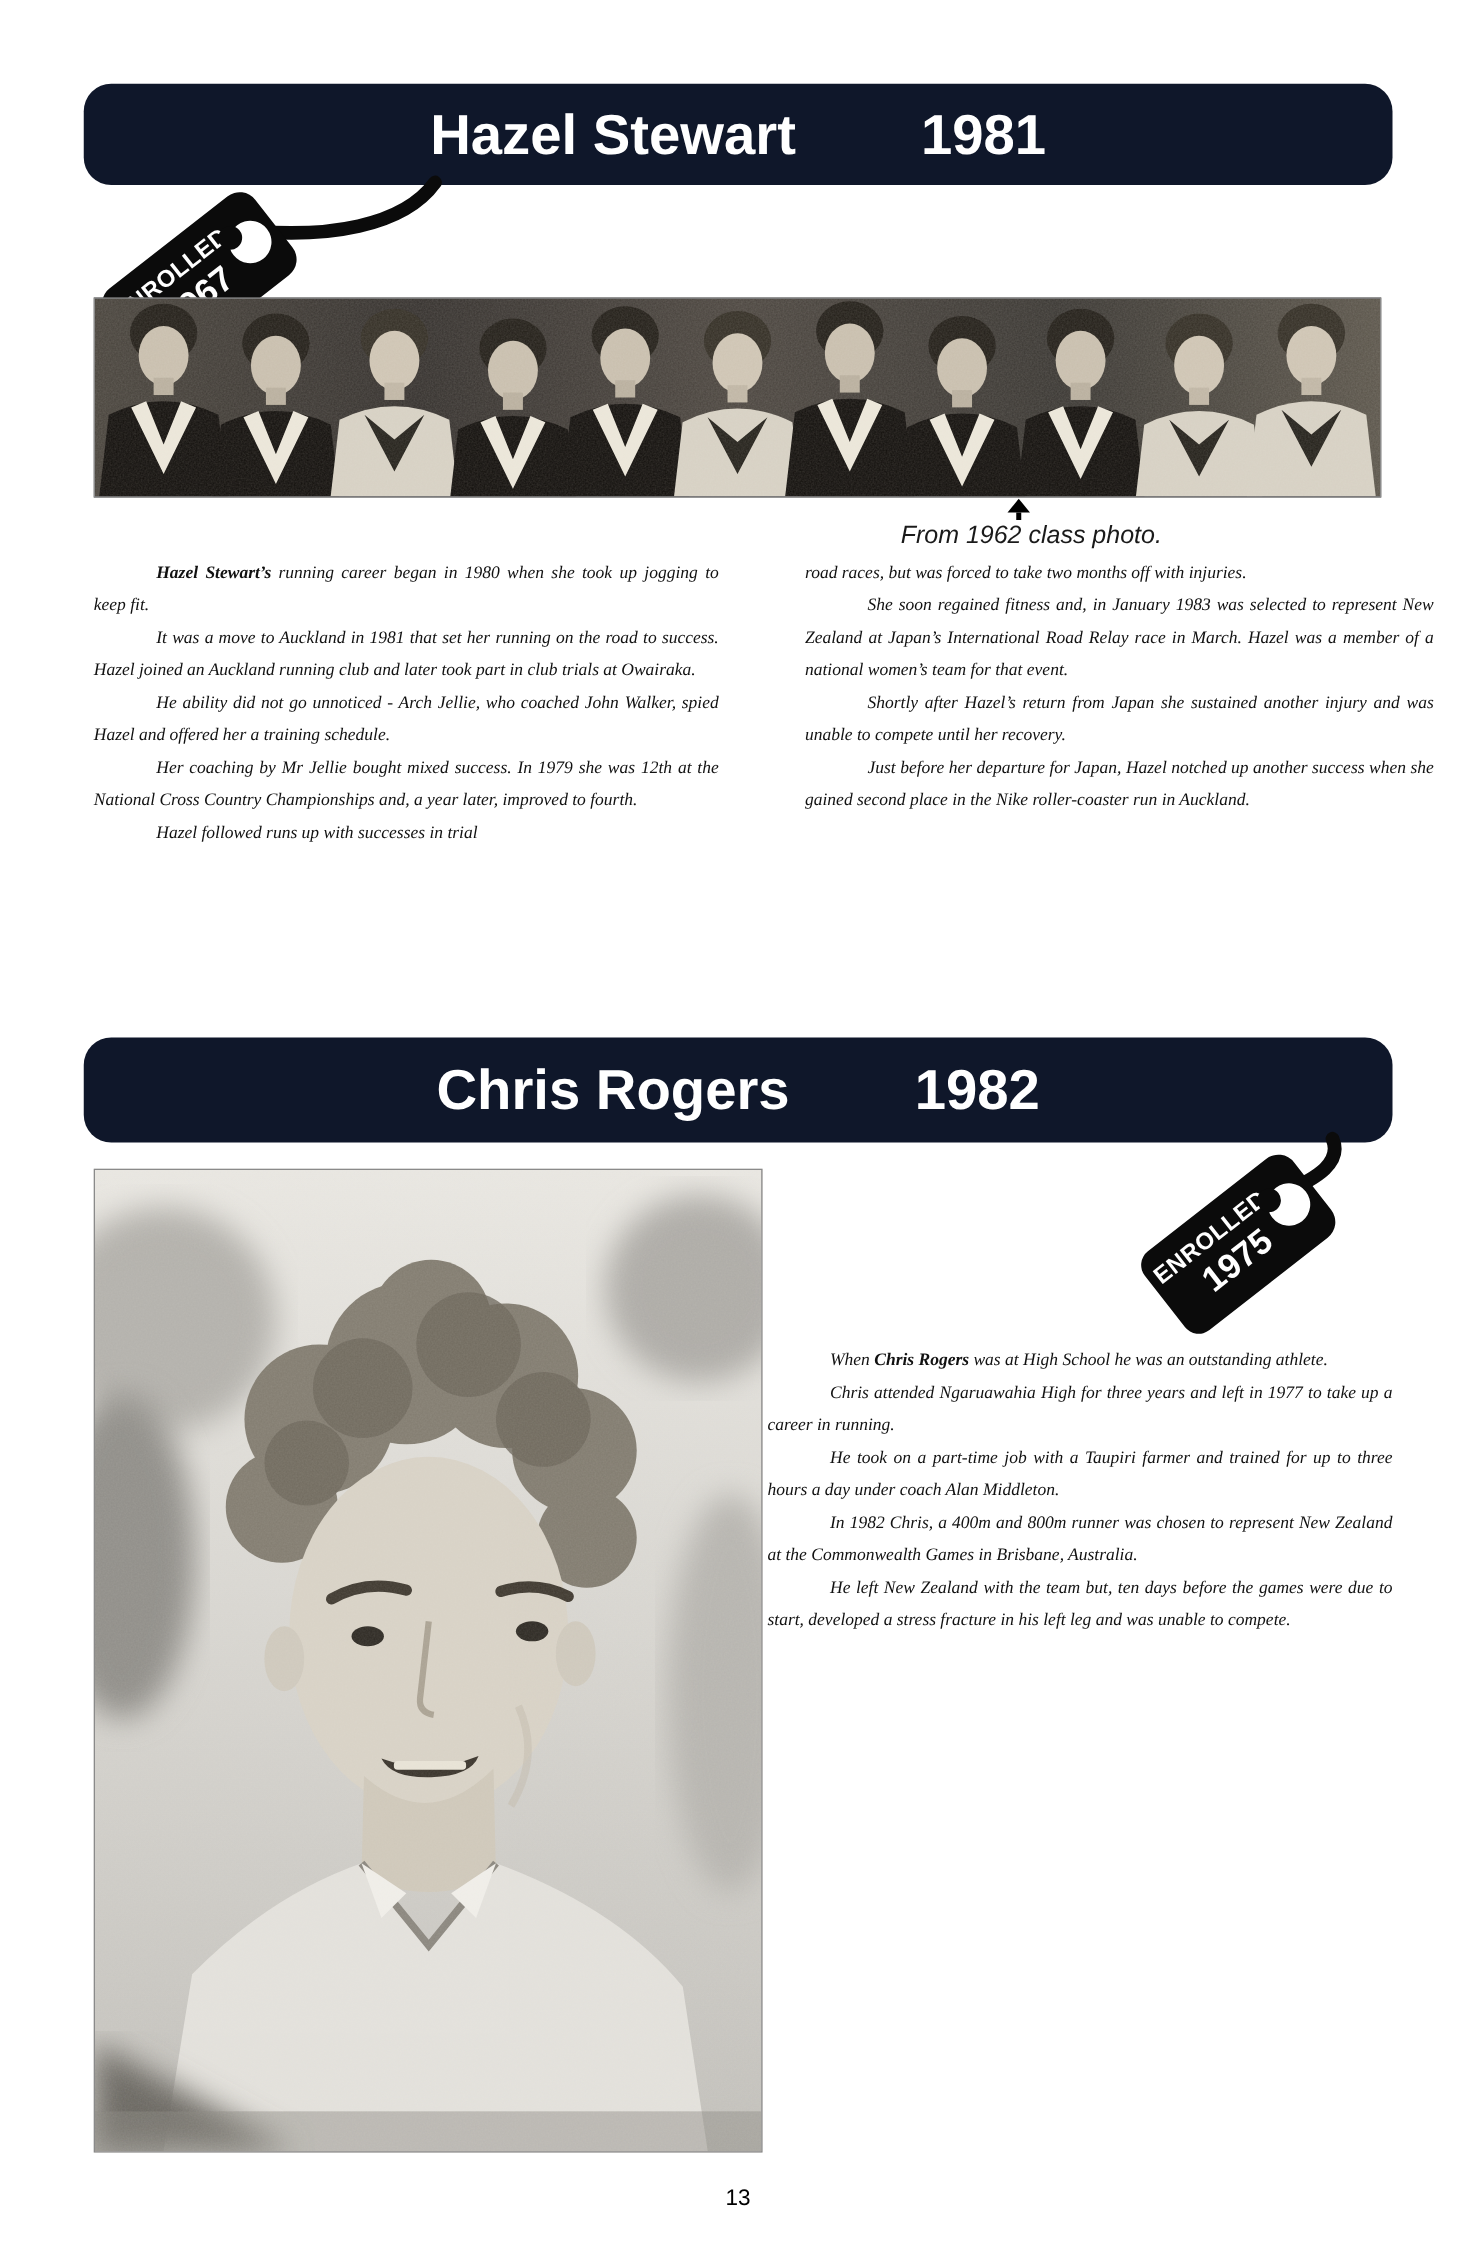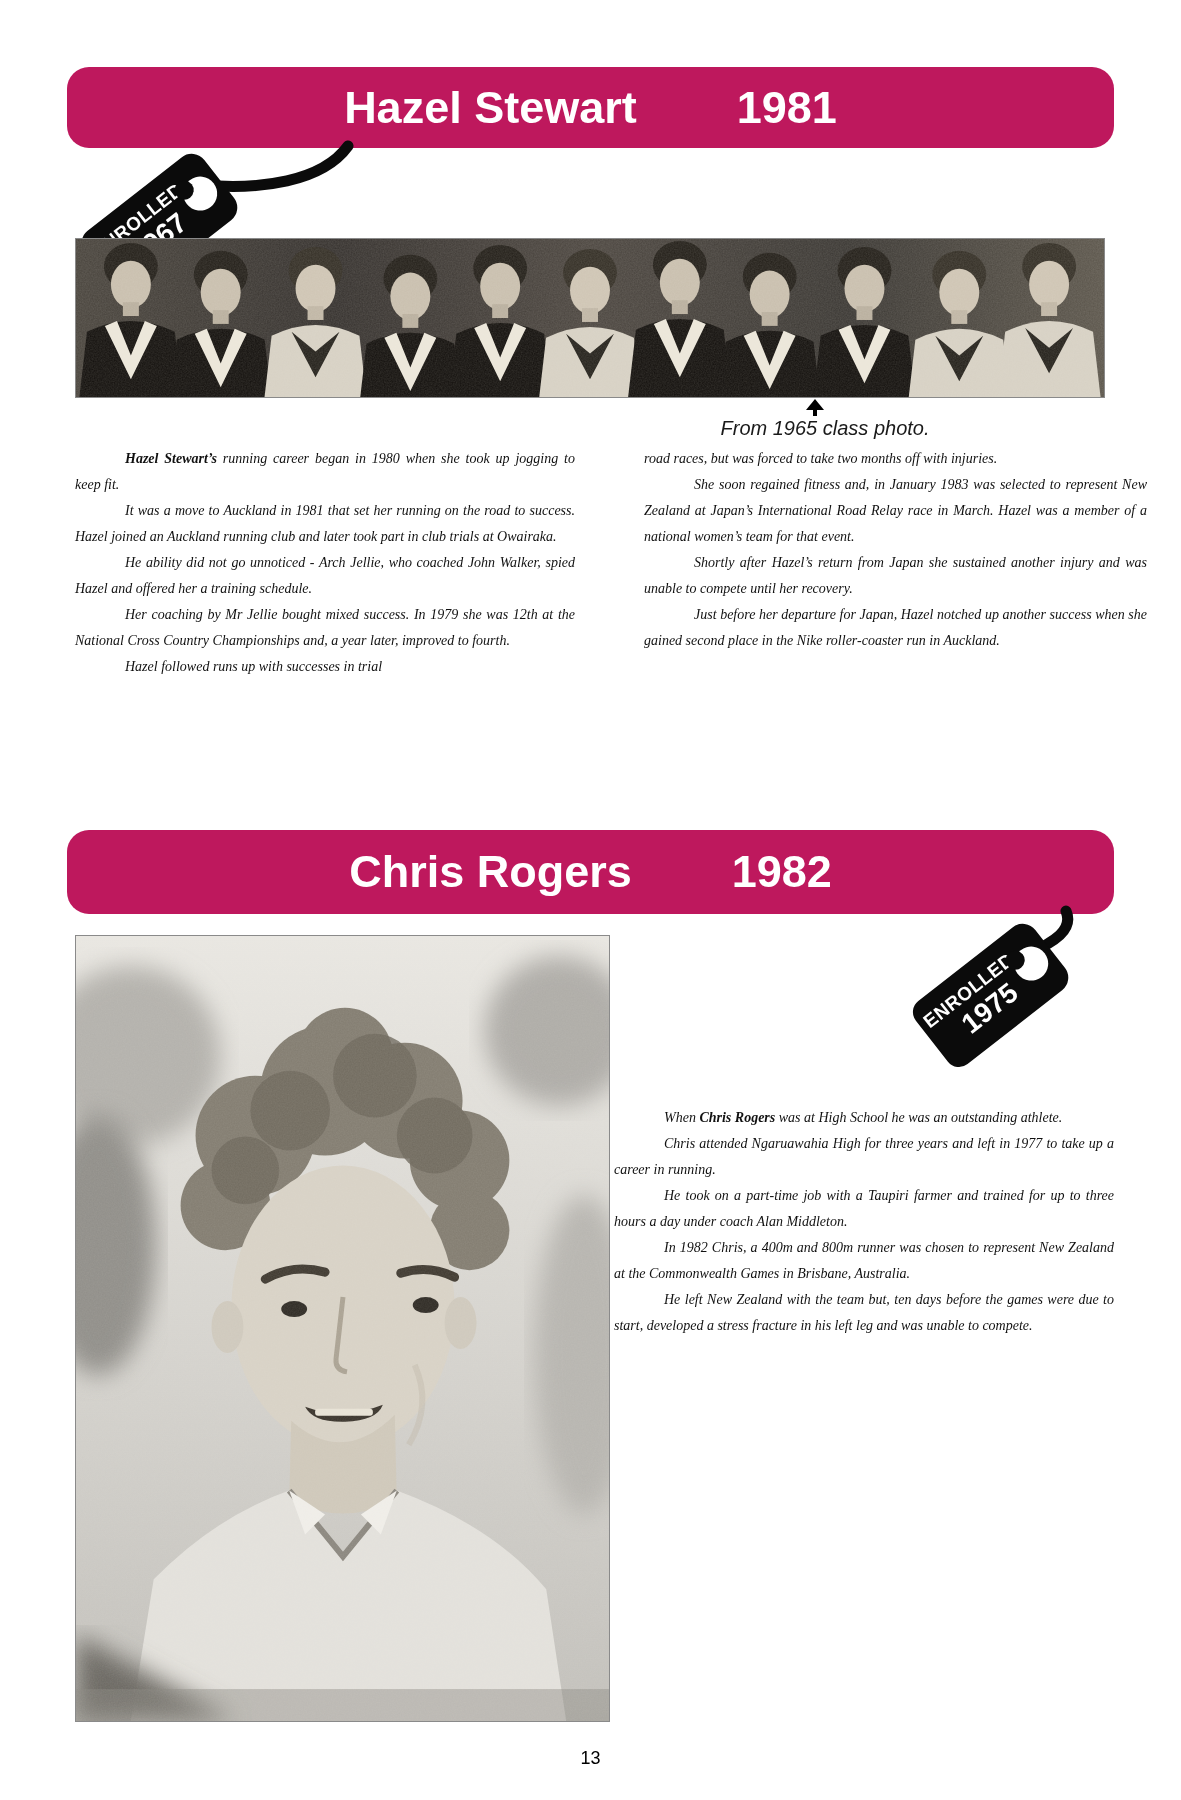--- a/index.html
+++ b/index.html
@@ -1,20 +1,20 @@
 <!DOCTYPE html>
 <html><head>
 <meta charset="utf-8">
 <style>
   html,body{margin:0;padding:0;background:#ffffff;}
   .page{position:relative;width:1181px;height:1800px;background:#fff;overflow:hidden;
         font-family:"Liberation Serif", serif;color:#111;}
 
   
-  .banner{position:absolute;left:67px;width:1047px;background:#be185d;border-radius:22px;
+  .banner{position:absolute;left:67px;width:1047px;background:#0f172a;border-radius:22px;
           display:flex;align-items:center;justify-content:center;gap:100px;
           color:#fff;font-family:"Liberation Sans", sans-serif;font-weight:700;font-size:45px;}
   #banner1{top:67px;height:81px;}
   #banner2{top:830px;height:84px;}
 
   
   .tag-body{position:absolute;width:150px;height:80px;background:#0b0b0b;border-radius:14px 16px 16px 14px;
             transform:rotate(-38deg);color:#fff;font-family:"Liberation Sans", sans-serif;font-weight:700;}
   .tag-text{position:absolute;left:6px;top:13px;width:104px;text-align:center;line-height:1;}
   .tag-label{font-size:19px;letter-spacing:.5px;display:block;}
@@ -42,21 +42,21 @@
   .up-arrow .stem{width:4px;height:6px;background:#000;margin:0 auto;}
   .caption{position:absolute;left:620px;top:417px;width:410px;text-align:center;
            font-family:"Liberation Sans", sans-serif;font-style:italic;font-size:20px;color:#1a1a1a;}
 
   
   .col{position:absolute;font-size:14px;line-height:26px;text-align:justify;font-style:italic;}
   .col p{margin:0;text-indent:50px;}
   .col p.noindent{text-indent:0;}
   #hazel-left{left:75px;top:446px;width:500px;}
   #hazel-right{left:644px;top:446px;width:503px;}
-  #chris-text{left:614px;top:1076px;width:500px;margin-top:29px;}
+  #chris-text{left:614px;top:1076px;width:500px;}
   .lead{font-weight:700;}
 
   
   .page-number{position:absolute;left:0;top:1748px;width:100%;text-align:center;
                font-family:"Liberation Sans", sans-serif;font-size:18px;color:#000;}
 </style>
 </head>
 <body>
 
 <div class="page">
@@ -119,21 +119,21 @@
       <use href="#gl" transform="translate(825,2)"></use>
       <use href="#gl" transform="translate(915,-6)"></use>
       <rect width="1030" height="160" filter="url(#noise)" opacity="0.35"></rect>
     </svg>
   </div>
 
   <div class="up-arrow">
     <div class="tri"></div>
       <div class="stem"></div>
   </div>
-  <div class="caption">From 1965 class photo.</div>
+  <div class="caption">From 1962 class photo.</div>
 
   <div class="col" id="hazel-left">
     <p><span class="lead">Hazel Stewart’s</span><span> running career began in 1980 when she took up jogging to keep fit.</span></p>
     <p>It was a move to Auckland in 1981 that set her running on the road to success. Hazel joined an Auckland running club and later took part in club trials at Owairaka.</p>
     <p>He ability did not go unnoticed - Arch Jellie, who coached John Walker, spied Hazel and offered her a training schedule.</p>
     <p>Her coaching by Mr Jellie bought mixed success. In 1979 she was 12th at the National Cross Country Championships and, a year later, improved to fourth.</p>
     <p>Hazel followed runs up with successes in trial</p>
   </div>
 
   <div class="col" id="hazel-right">

